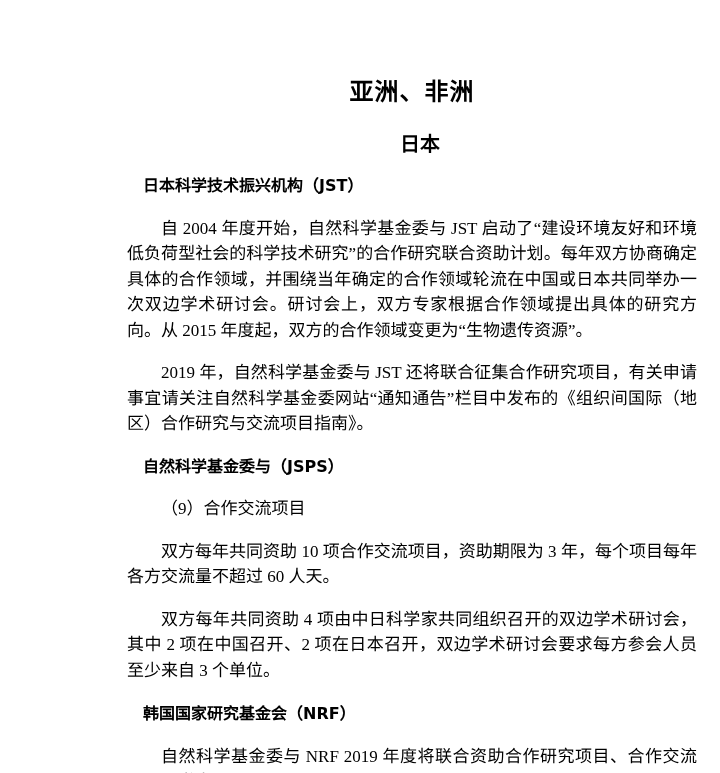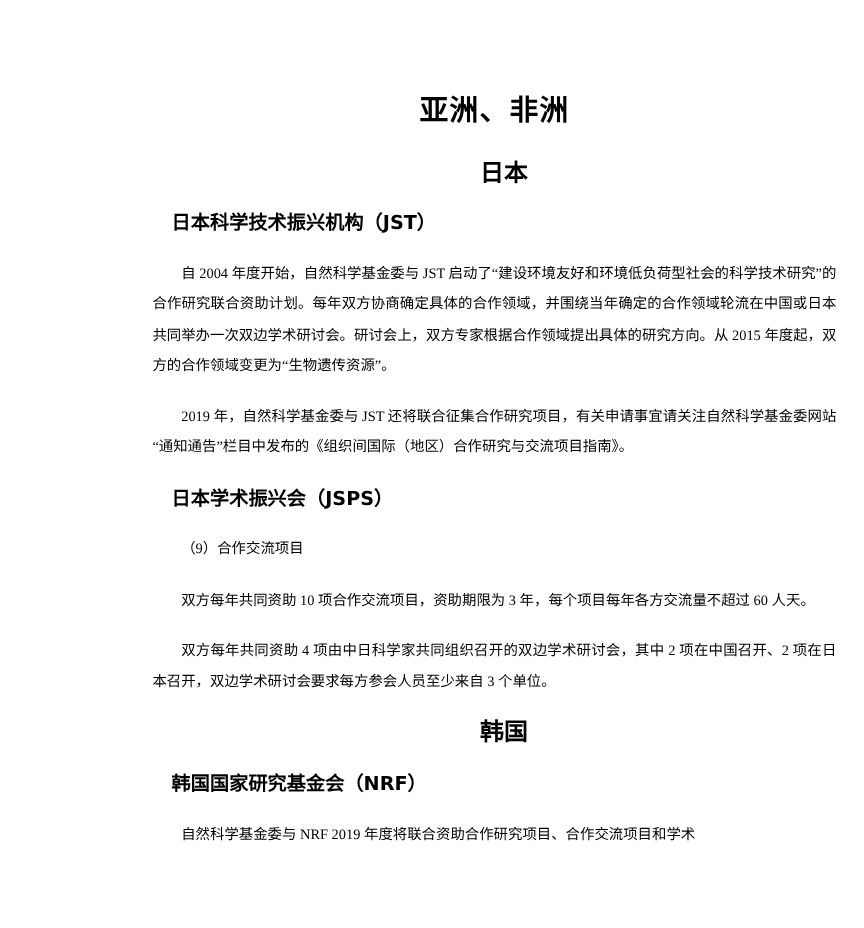--- a/index.html
+++ b/index.html
@@ -40,21 +40,21 @@
     font-family: "DejaVu Sans", "Liberation Sans", sans-serif;
     font-size: 16px;
     line-height: 25.5px;
     font-weight: 700;
     margin-left: 33px;
   }
   .org-jst { margin-top: 16px; }
   .org-jsps { margin-top: 0; }
   .org-nrf { margin-top: 18px; }
   .body-para {
-    font-size: 12px;
+    font-size: 17px;
     line-height: 25.5px;
     text-align: justify;
     text-indent: 2em;
   }
   .list-label {
     text-align: left;
   }
 </style>
 </head>
 <body>
@@ -63,26 +63,25 @@
 
   <h1 class="doc-title">亚洲、非洲</h1>
 
   <section>
     <h2 class="country-heading country-japan">日本</h2>
 
     <h3 class="org-heading org-jst">日本科学技术振兴机构（JST）</h3>
     <p class="body-para">自 2004 年度开始，自然科学基金委与 JST 启动了“建设环境友好和环境低负荷型社会的科学技术研究”的合作研究联合资助计划。每年双方协商确定具体的合作领域，并围绕当年确定的合作领域轮流在中国或日本共同举办一次双边学术研讨会。研讨会上，双方专家根据合作领域提出具体的研究方向。从 2015 年度起，双方的合作领域变更为“生物遗传资源”。</p>
     <p class="body-para">2019 年，自然科学基金委与 JST 还将联合征集合作研究项目，有关申请事宜请关注自然科学基金委网站“通知通告”栏目中发布的《组织间国际（地区）合作研究与交流项目指南》。</p>
 
-    <h3 class="org-heading org-jsps">日本学术振兴会（JSPS）</h3>
+    <h3 class="org-heading org-jsps">自然科学基金委与（JSPS）</h3>
     <p class="body-para list-label">（9）合作交流项目</p>
     <p class="body-para">双方每年共同资助 10 项合作交流项目，资助期限为 3 年，每个项目每年各方交流量不超过 60 人天。</p>
     <p class="body-para">双方每年共同资助 4 项由中日科学家共同组织召开的双边学术研讨会，其中 2 项在中国召开、2 项在日本召开，双边学术研讨会要求每方参会人员至少来自 3 个单位。</p>
   </section>
 
   <section>
-    <h2 class="country-heading country-korea">韩国</h2>
 
     <h3 class="org-heading org-nrf">韩国国家研究基金会（NRF）</h3>
     <p class="body-para">自然科学基金委与 NRF 2019 年度将联合资助合作研究项目、合作交流项目和学术</p>
   </section>
 
 </div>
 
 </body></html>

